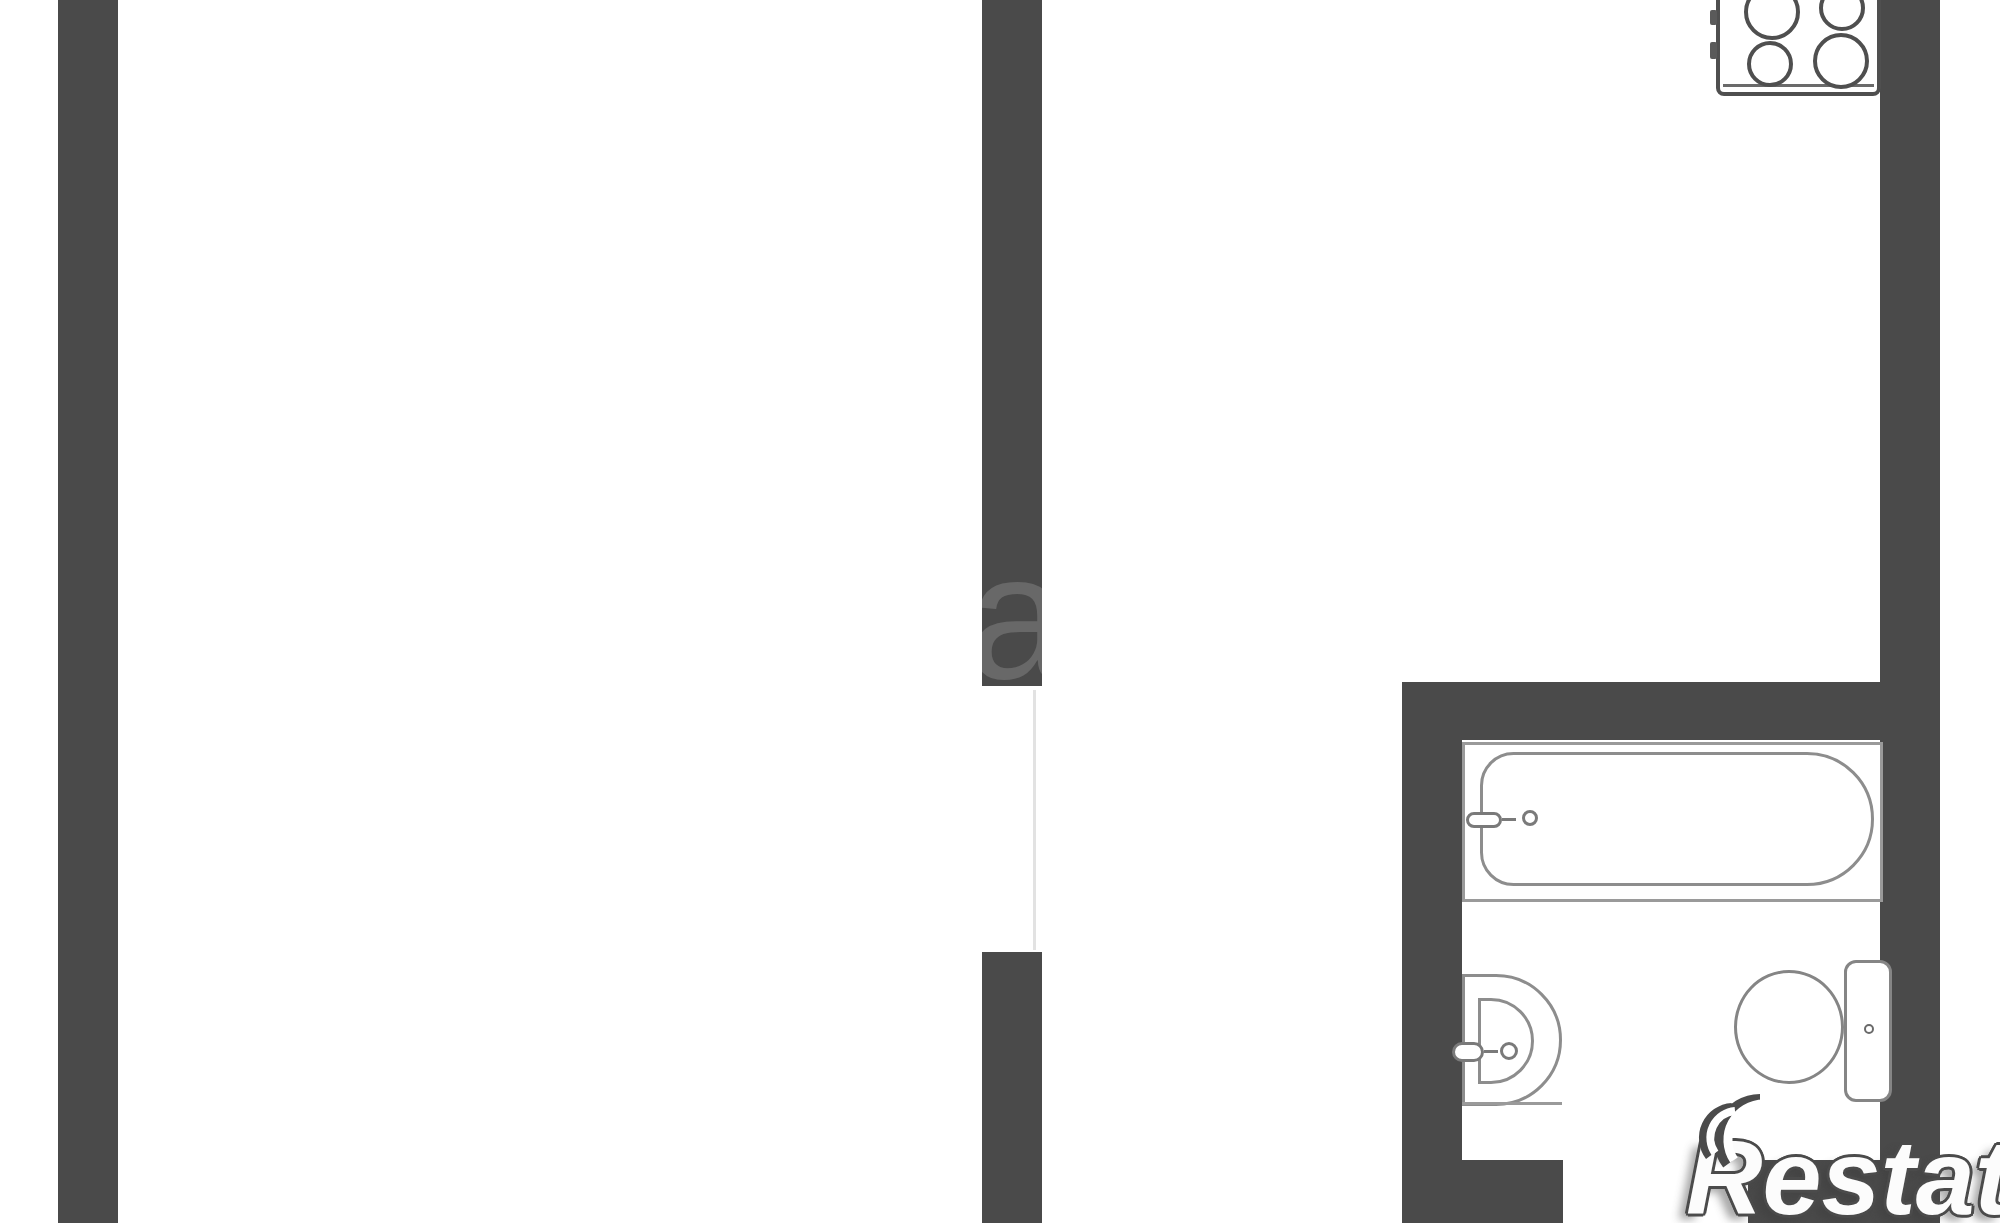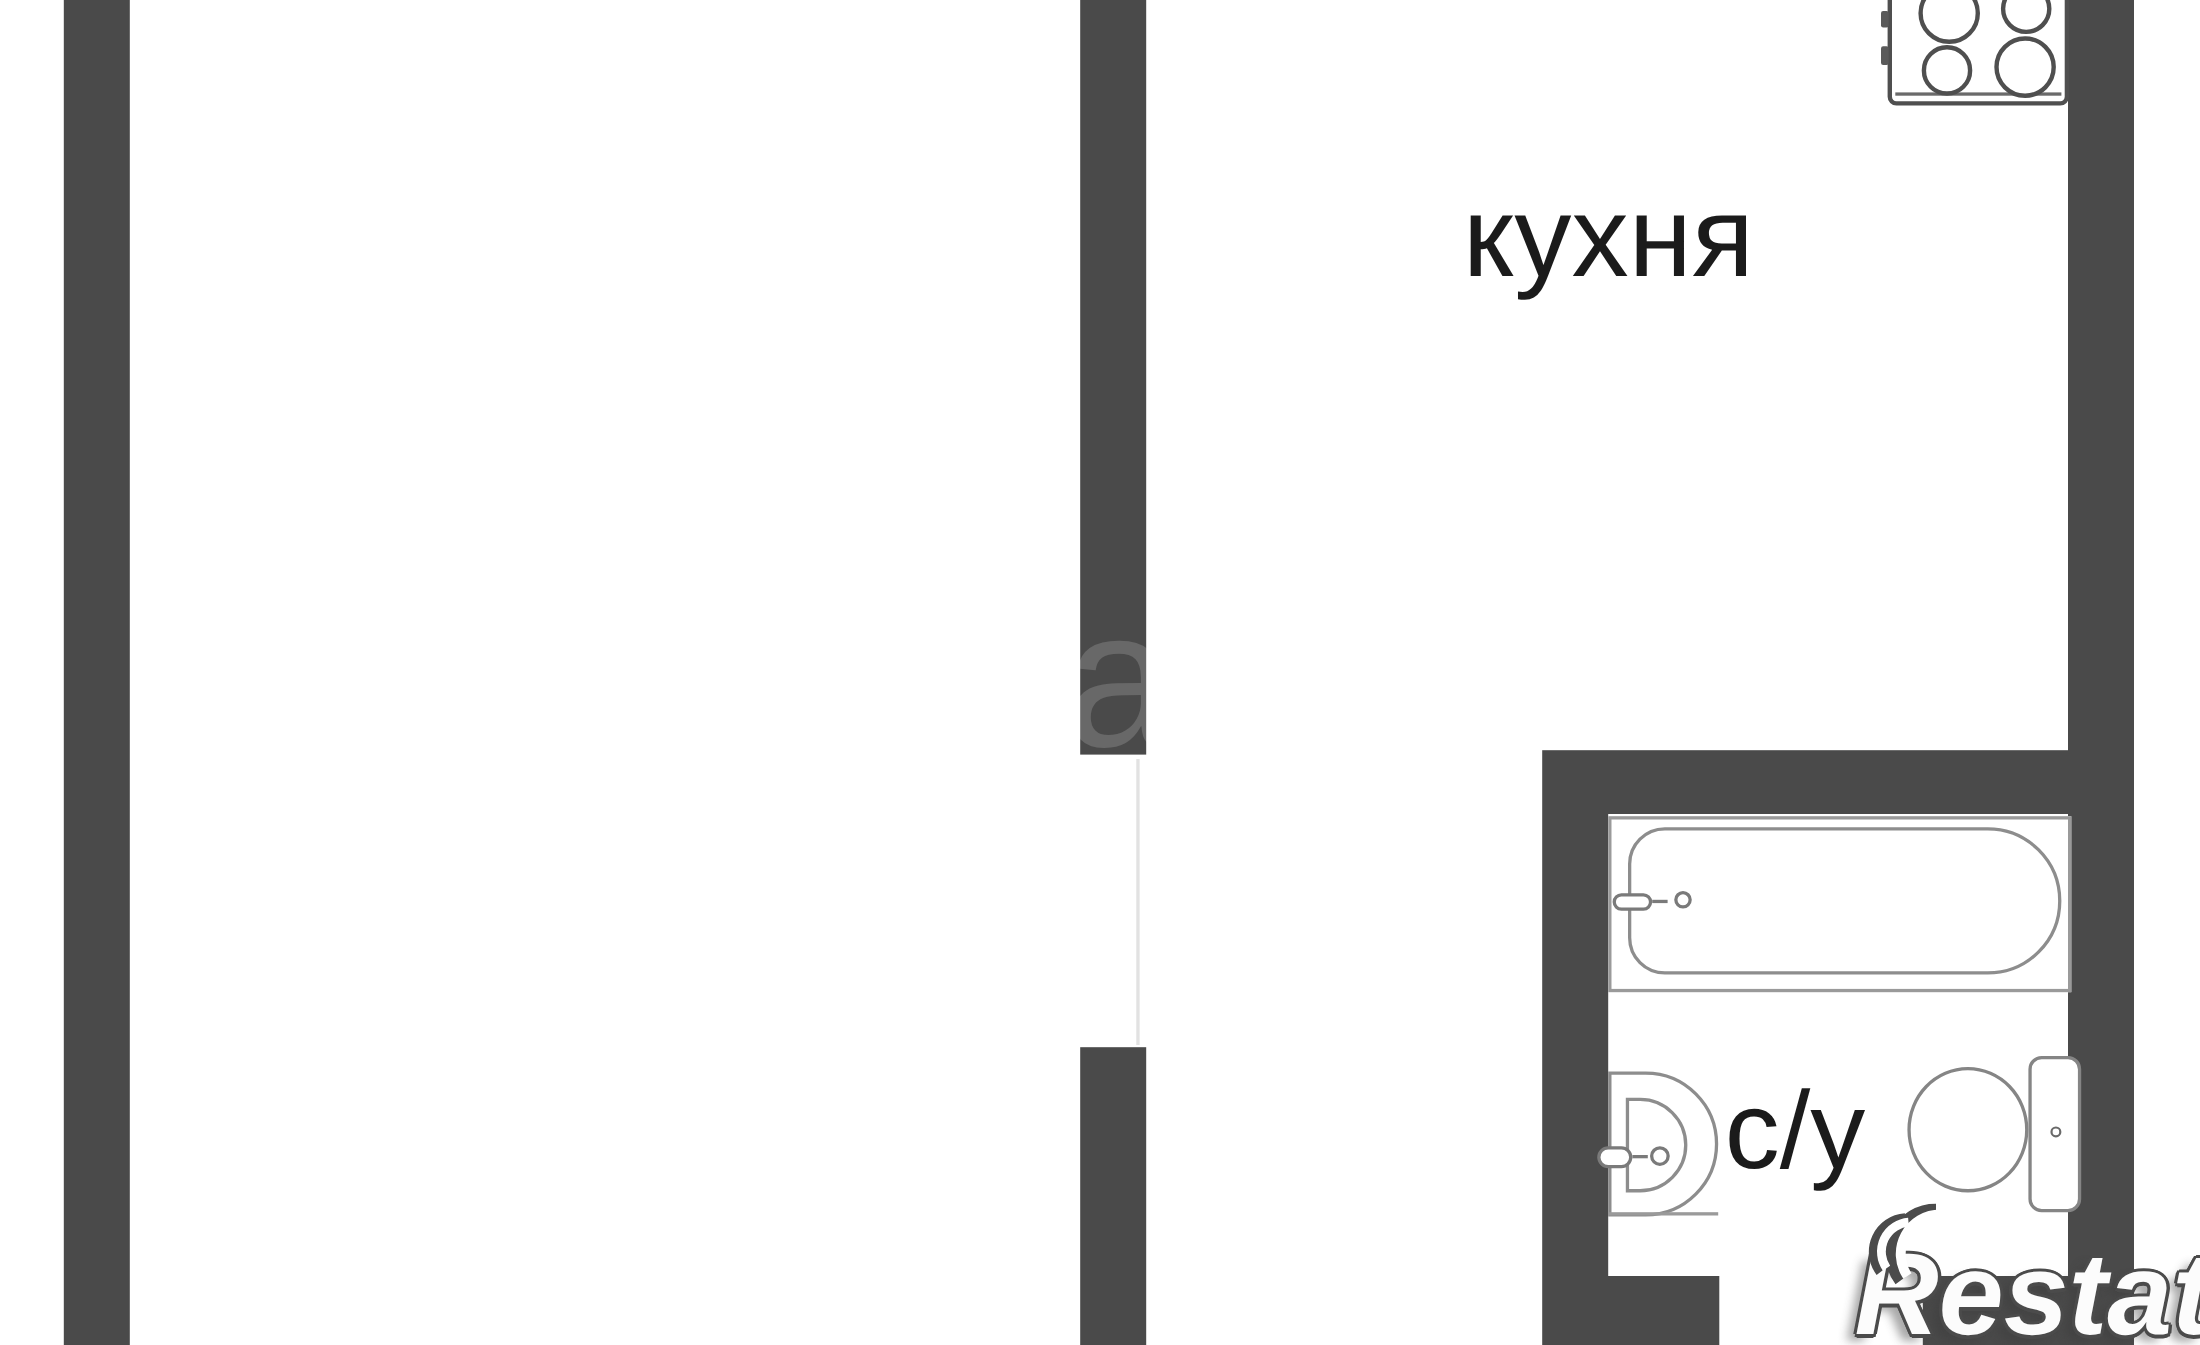--- a/index.html
+++ b/index.html
@@ -83,22 +83,20 @@
   <div class="wall" style="left:982px;top:0;width:60px;height:686px;"></div>
   <div class="wall" style="left:982px;top:952px;width:60px;height:271px;"></div>
   <div class="wall" style="left:1880px;top:0;width:60px;height:1223px;"></div>
   <div class="wall" style="left:1402px;top:682px;width:478px;height:58px;"></div>
   <div class="wall" style="left:1402px;top:740px;width:60px;height:420px;"></div>
   <div class="wall" style="left:1402px;top:1160px;width:161px;height:63px;"></div>
   <div class="wall" style="left:1748px;top:1160px;width:132px;height:63px;"></div>
 
   <div class="abs" id="door-line"></div>
 
-  <div class="room-label" id="lbl-kitchen">кухня</div>
-  <div class="room-label" id="lbl-bath">с/у</div>
 
   <div class="abs stove-body"></div>
   <div class="abs stove-frontline"></div>
   <div class="burner" id="burner-1"></div>
   <div class="burner" id="burner-2"></div>
   <div class="burner" id="burner-3"></div>
   <div class="burner" id="burner-4"></div>
   <div class="stove-knob" id="knob-1"></div>
   <div class="stove-knob" id="knob-2"></div>
 

